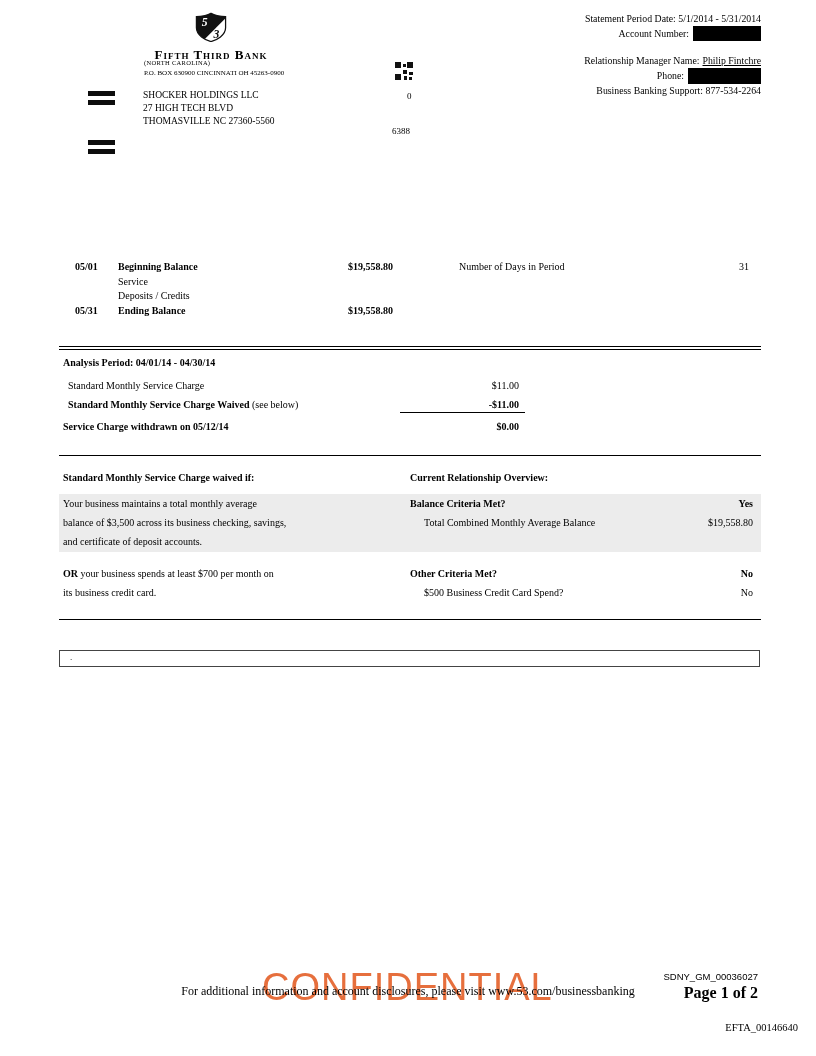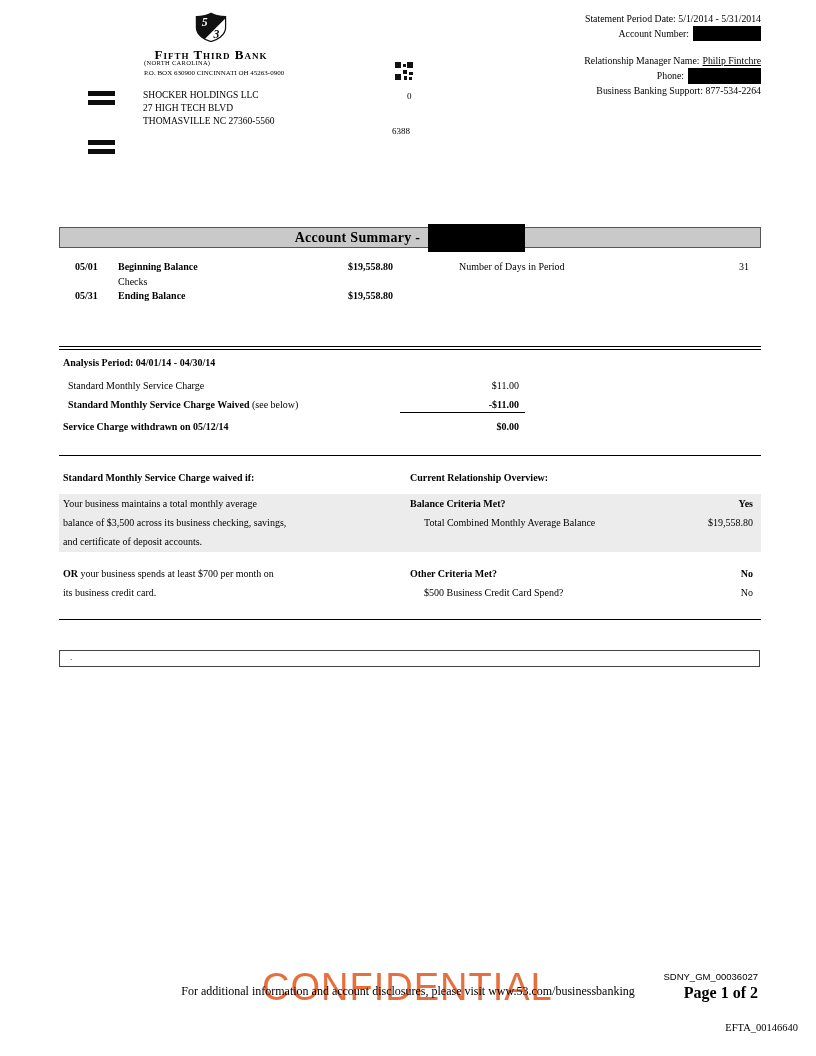--- a/index.html
+++ b/index.html
@@ -160,36 +160,37 @@
     <div class="hr-line hr-gap">
       <span>Relationship Manager Name:</span><span class="rm-name">Philip Fintchre</span>
     </div>
     <div class="hr-line hr-flex">
       <span>Phone:</span>
       <span class="redact redact-phone"></span>
     </div>
     <div class="hr-line">Business Banking Support: 877-534-2264</div>
   </div>
 
-  <div class="abs summary-bar">
-    <span class="summary-title">Account Summary -</span>
-    <span class="redact redact-title"></span>
-  </div>
 
   <div class="abs summary-table">
     <div class="srow">
       <span class="sdate strong">05/01</span>
       <span class="slabel strong">Beginning Balance</span>
       <span class="samount strong">$19,558.80</span>
       <span class="days-label">Number of Days in Period</span>
       <span class="days-value">31</span>
     </div>
     <div class="srow">
       <span class="sdate"></span>
-      <span class="slabel">Checks</span>
+      <span class="slabel">Service</span>
+      <span class="samount"></span>
+    </div>
+    <div class="srow">
+      <span class="sdate"></span>
+      <span class="slabel">Deposits / Credits</span>
       <span class="samount"></span>
     </div>
     <div class="srow">
       <span class="sdate strong">05/31</span>
       <span class="slabel strong">Ending Balance</span>
       <span class="samount strong">$19,558.80</span>
     </div>
   </div>
 
   <div class="abs rule-double"></div>

